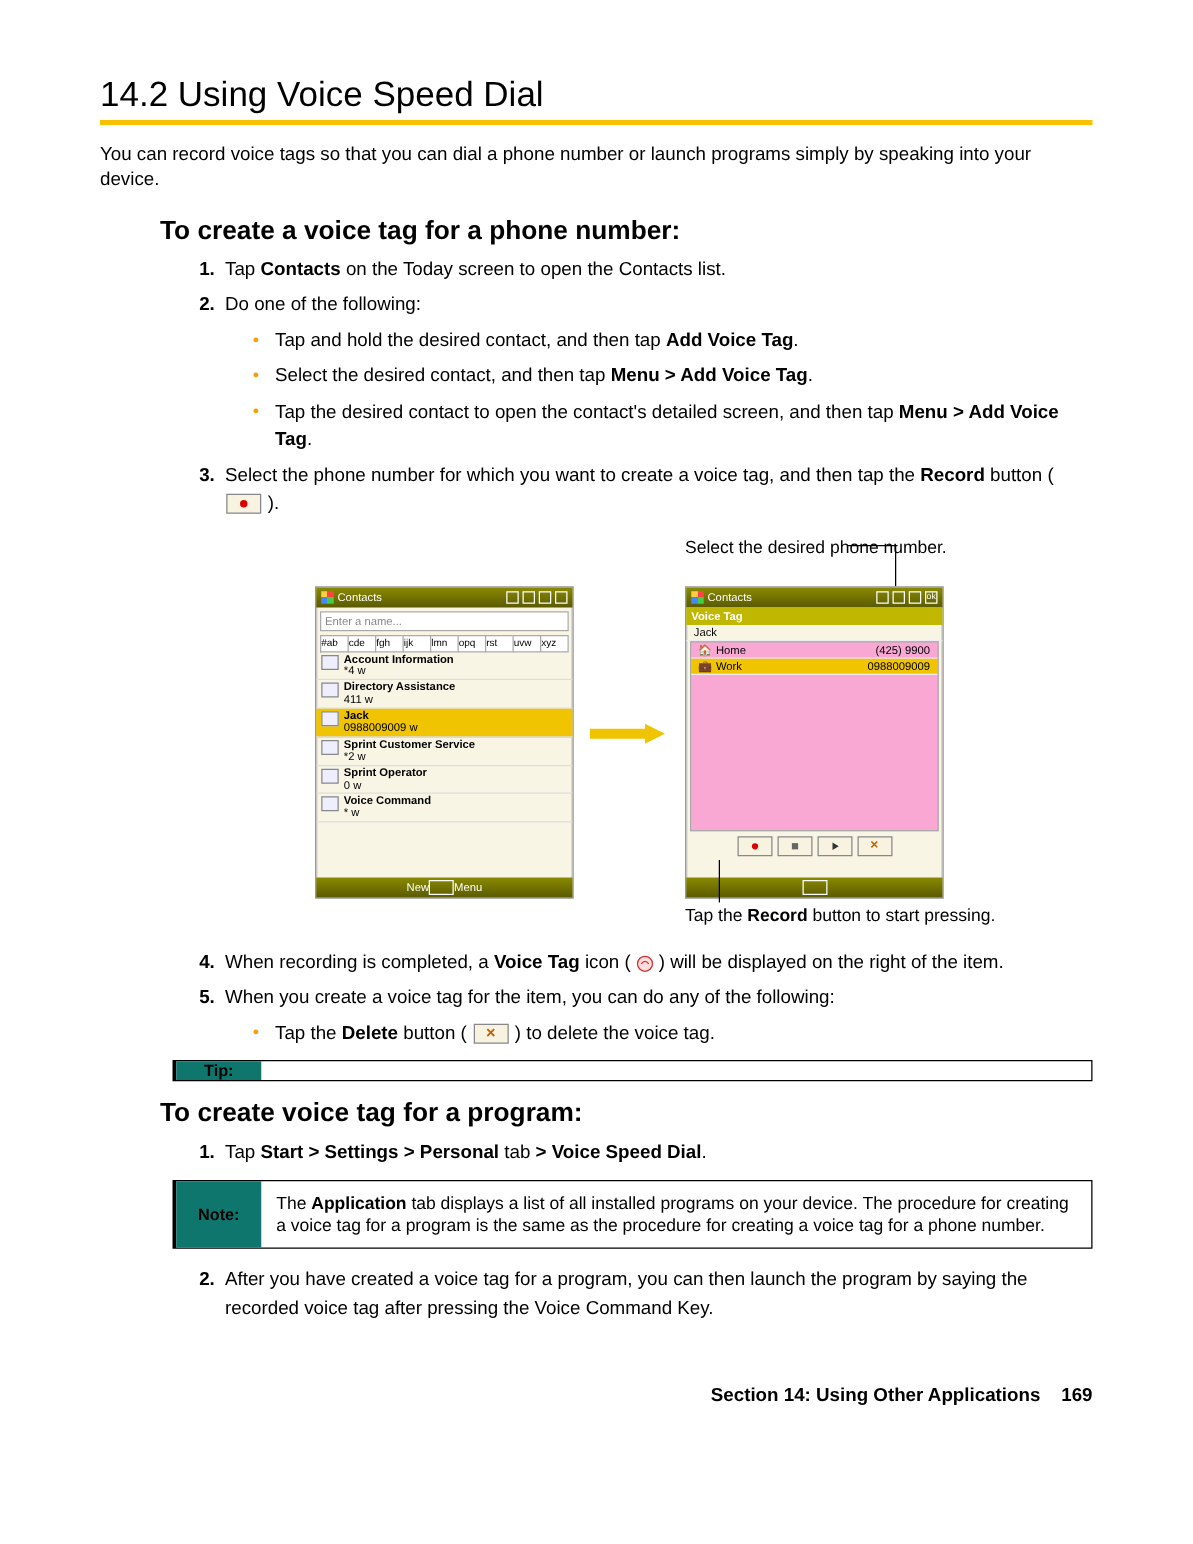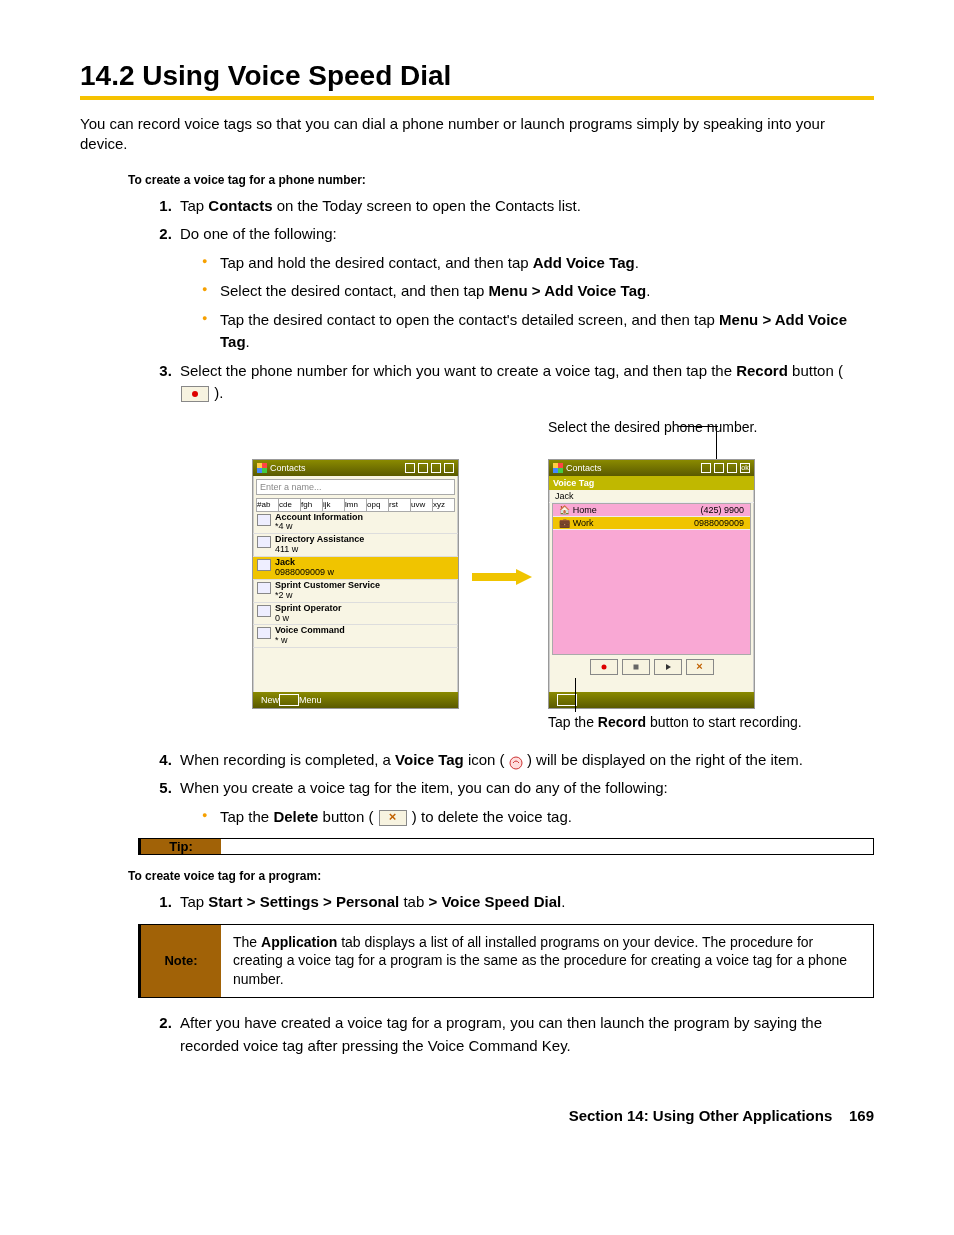--- a/index.html
+++ b/index.html
@@ -7,34 +7,34 @@
     padding: 60px 80px 40px 80px;
     font-family: "Myriad Pro", "Segoe UI", Arial, sans-serif;
     font-size: 15px;
     color: #000;
     background: #fff;
     width: 954px;
     box-sizing: border-box;
   }
   h1.section-title {
     font-size: 28px;
-    font-weight: bold;
+    font-weight: normal;
     margin: 0 0 4px 0;
   }
   .yellow-rule {
     border: none;
     border-top: 4px solid #f6c200;
     margin: 0 0 14px 0;
   }
   p.intro {
     margin: 0 0 18px 0;
     line-height: 1.35;
   }
   h3.subhead {
-    font-size: 12px;
+    font-size: 21px;
     font-weight: bold;
     margin: 14px 0 8px 48px;
   }
   ol.steps {
     margin: 0 0 0 70px;
     padding: 0 0 0 26px;
     line-height: 1.5;
   }
   ol.steps > li {
     margin-bottom: 6px;
@@ -212,21 +212,21 @@
   .contact-row.sel {
     background: #f0c400;
   }
   .phone-footer {
     position: absolute;
     bottom: 0; left: 0; right: 0;
     height: 16px;
     background: linear-gradient(#8a8a00, #5a5a00);
     color: #fff;
     display: flex;
-    justify-content: flex-start;
+    justify-content: center;
     align-items: center;
     padding: 0 8px;
   }
   .phone-footer .kb {
     width: 18px; height: 10px;
     border: 1px solid #fff;
   }
 
   .vt-list {
     margin: 0 3px;
@@ -309,22 +309,22 @@
     border-left: 1px solid #000;
   }
 
   .box {
     display: flex;
     margin: 10px 0 14px 58px;
     border: 1px solid #000;
     border-left: 3px solid #000;
   }
   .box .label {
-    width: 80px;
-    background: #a16207;
+    width: 68px;
+    background: #0f766e;
     display: flex;
     align-items: center;
     justify-content: center;
     font-weight: bold;
     font-size: 13px;
   }
   .box .content {
     flex: 1;
     padding: 8px 12px;
     font-size: 14px;
@@ -465,21 +465,21 @@
     </div>
     <div class="phone-footer">
       <span></span>
       <span class="kb"></span>
       <span></span>
     </div>
   </div>
 
   <div class="callout-bottom">
     <span class="rule-up"></span>
-    <span>Tap the </span><b>Record</b><span> button to start recording.</span>
+    <span>Tap the </span><b>Record</b><span> button to start pressing.</span>
   </div>
 
 </div>
 
 <ol class="steps" start="4">
   <li>
     <span>When recording is completed, a </span><b>Voice Tag</b><span> icon (</span>
     <span class="inline-icon">
       <svg viewBox="0 0 14 14" width="14" height="14">
           <circle cx="7" cy="7" r="6" fill="#fdd" stroke="#c33"></circle>

